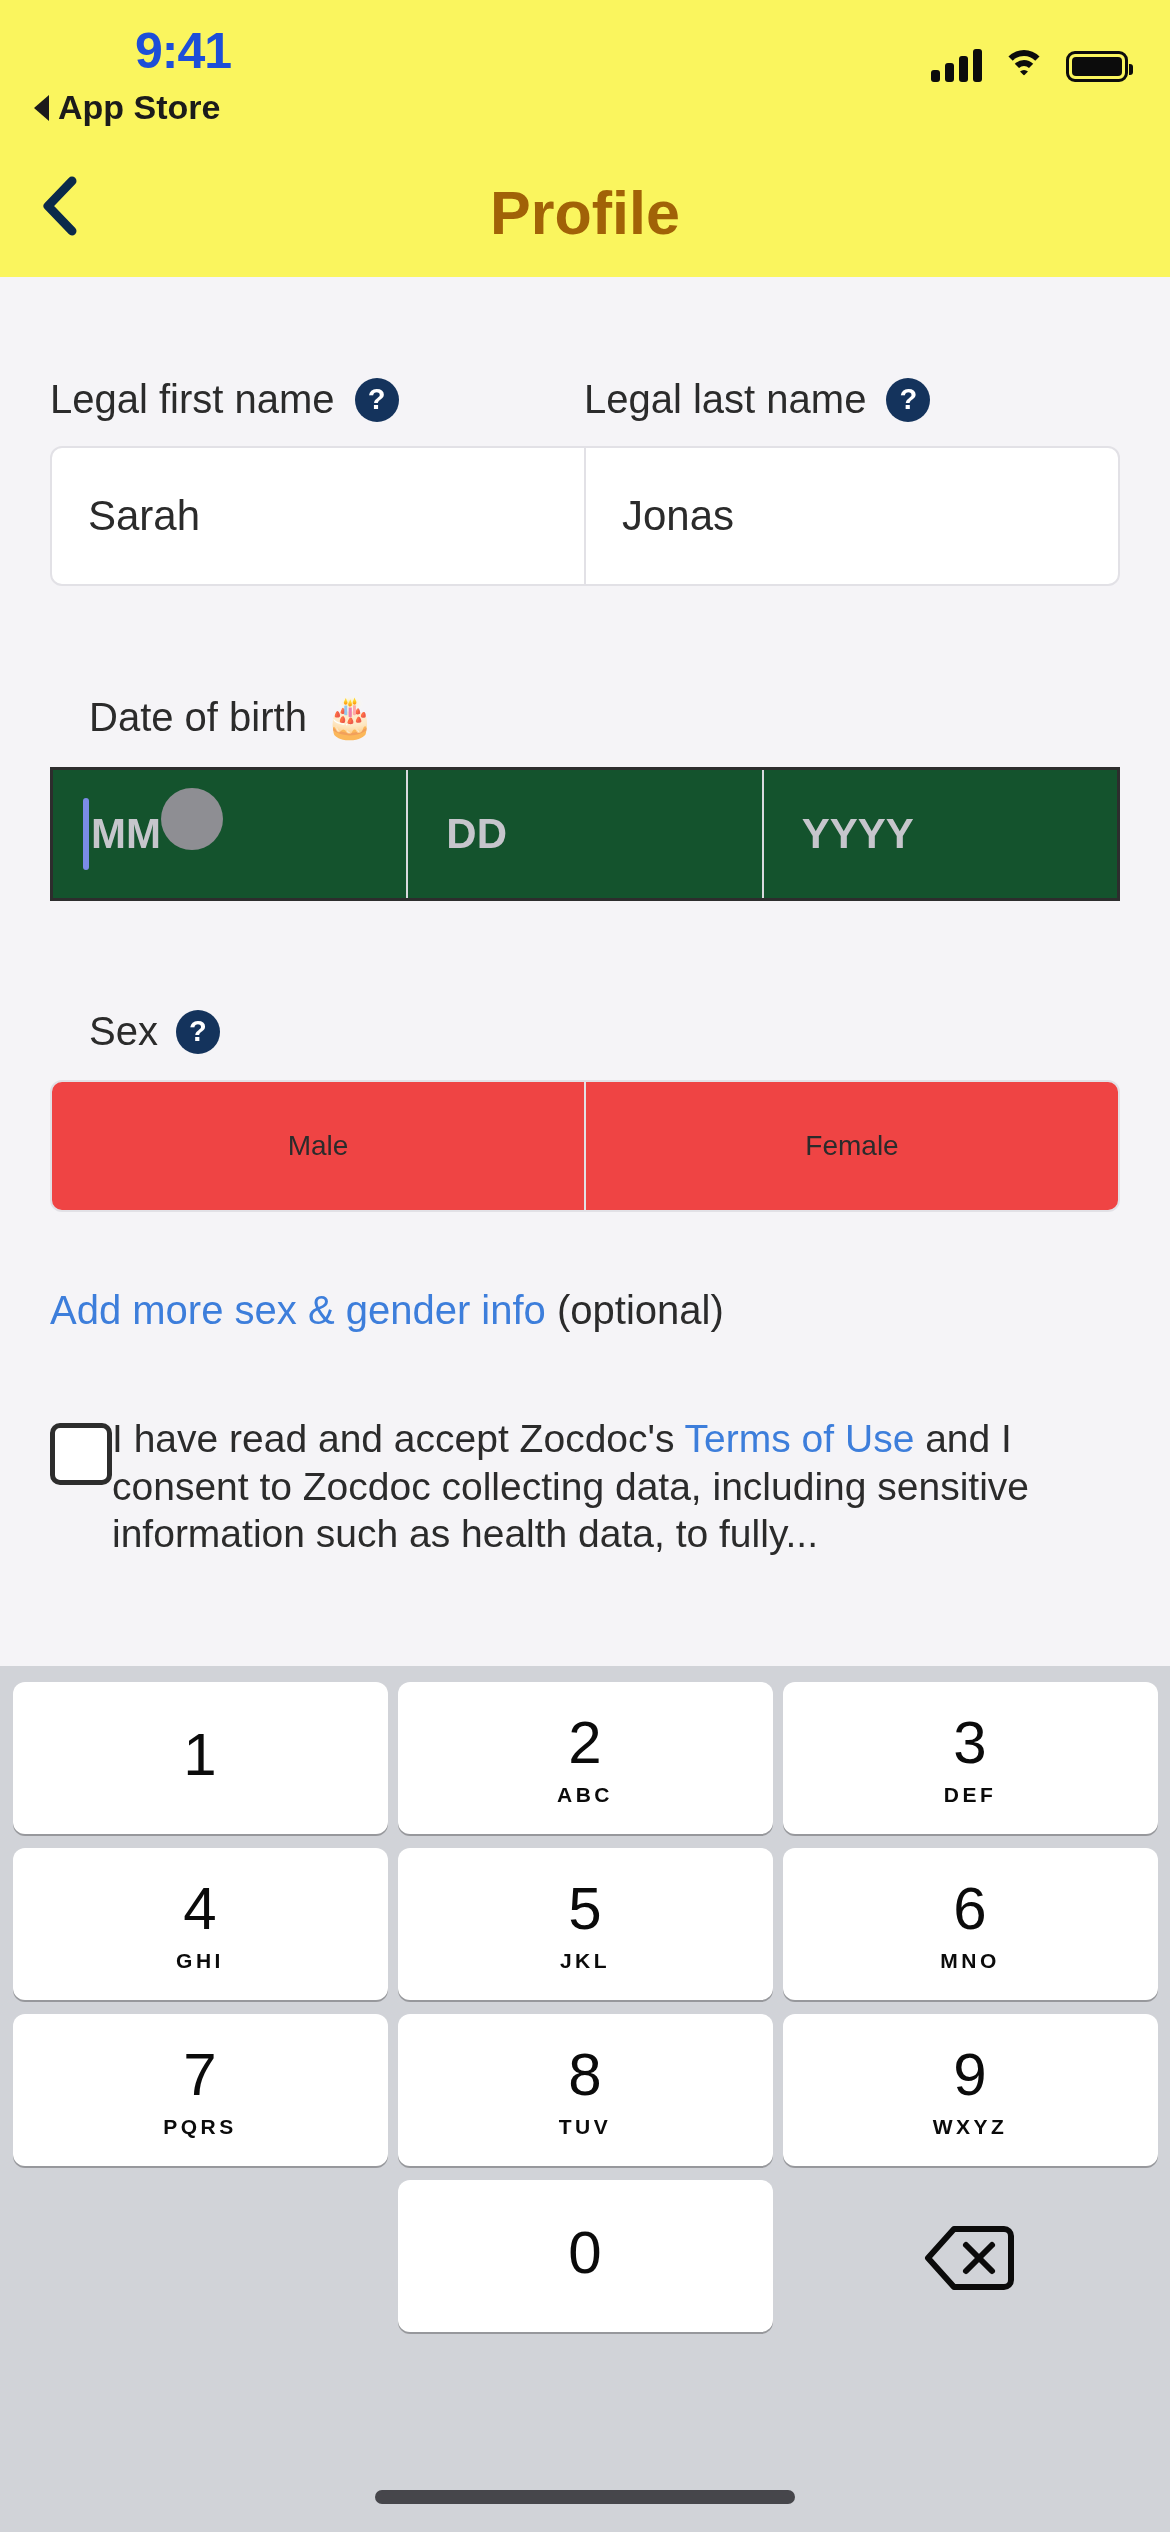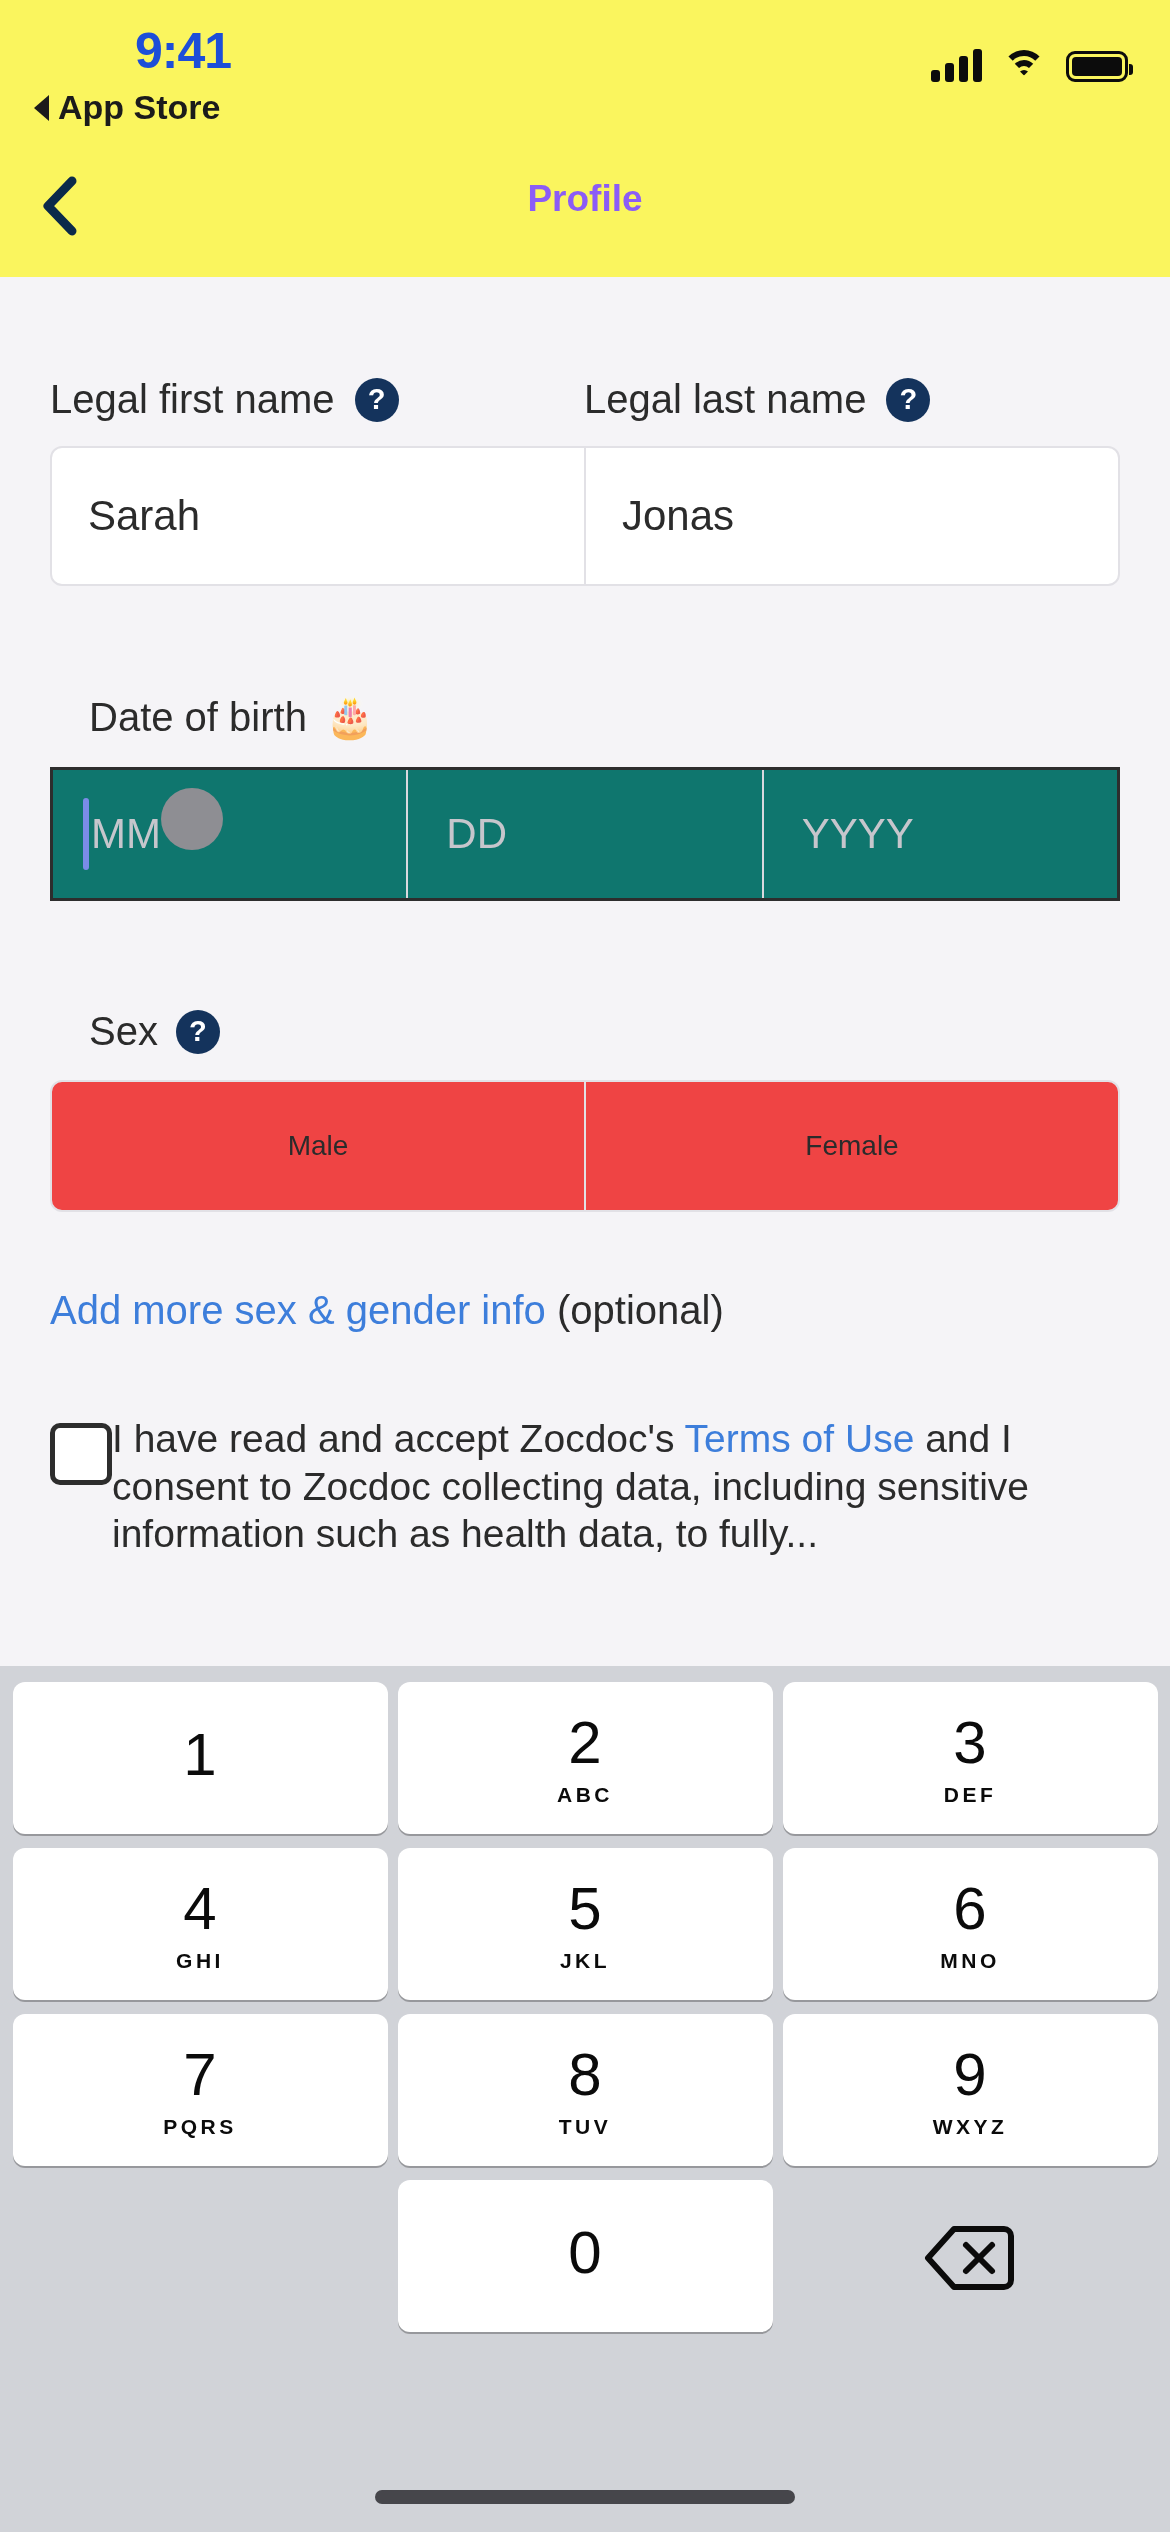--- a/index.html
+++ b/index.html
@@ -66,21 +66,21 @@
   }
   .batt i { display:block; width:100%; height:100%; background:#0c0c0c; border-radius:4px; }
 
   .nav { position:relative; height:127px; }
   .nav-back {
     position:absolute; left:28px; top:24px;
     width:64px; height:64px; display:flex; align-items:center; justify-content:center;
   }
   .nav-title {
     position:absolute; left:0; right:0; top:28px;
-    text-align:center; font-size:37px; font-weight:700; color:#8b5cf6;
+    text-align:center; font-size:61px; font-weight:700; color:#a16207;
   }
 
   
   .form { position:absolute; left:0; top:277px; width:1170px; }
   .label-row { display:flex; align-items:center; padding:0 50px; margin-top:100px; }
   .label-cell { width:534px; display:flex; align-items:center; gap:20px; }
   .label-txt { font-size:40px; color:#2b2b2b; }
   .qmark {
     width:44px; height:44px; border-radius:50%;
     background:#14335c; color:#fff; font-size:29px; font-weight:700;
@@ -97,21 +97,21 @@
   }
   .field.first { border-radius:12px 0 0 12px; border-right-width:1px; }
   .field.last  { border-radius:0 12px 12px 0; border-left-width:1px; }
 
   .sec-label { padding:0 50px; margin-top:108px; display:flex; align-items:center; gap:18px;margin-left:39px; }
   .sec-label .label-txt { font-size:40px; }
   .cake { font-size:40px; }
 
   .dob { display:flex; padding:0 50px; margin-top:26px; }
   .dob-wrap {
-    display:flex; width:1170px; border:3px solid #2d2d2d; background:#0f766e;
+    display:flex; width:1170px; border:3px solid #2d2d2d; background:#14532d;font-weight:bold;
   }
   .dob-cell {
     flex:1; height:128px; display:flex; align-items:center;
     padding-left:38px; position:relative;
     border-right:2px solid #d9d9de;
     font-size:42px; color:#c6c6cc;
   }
   .dob-cell:last-child { border-right:none; }
   .caret {
     position:absolute; left:30px; top:28px; width:6px; height:72px;

